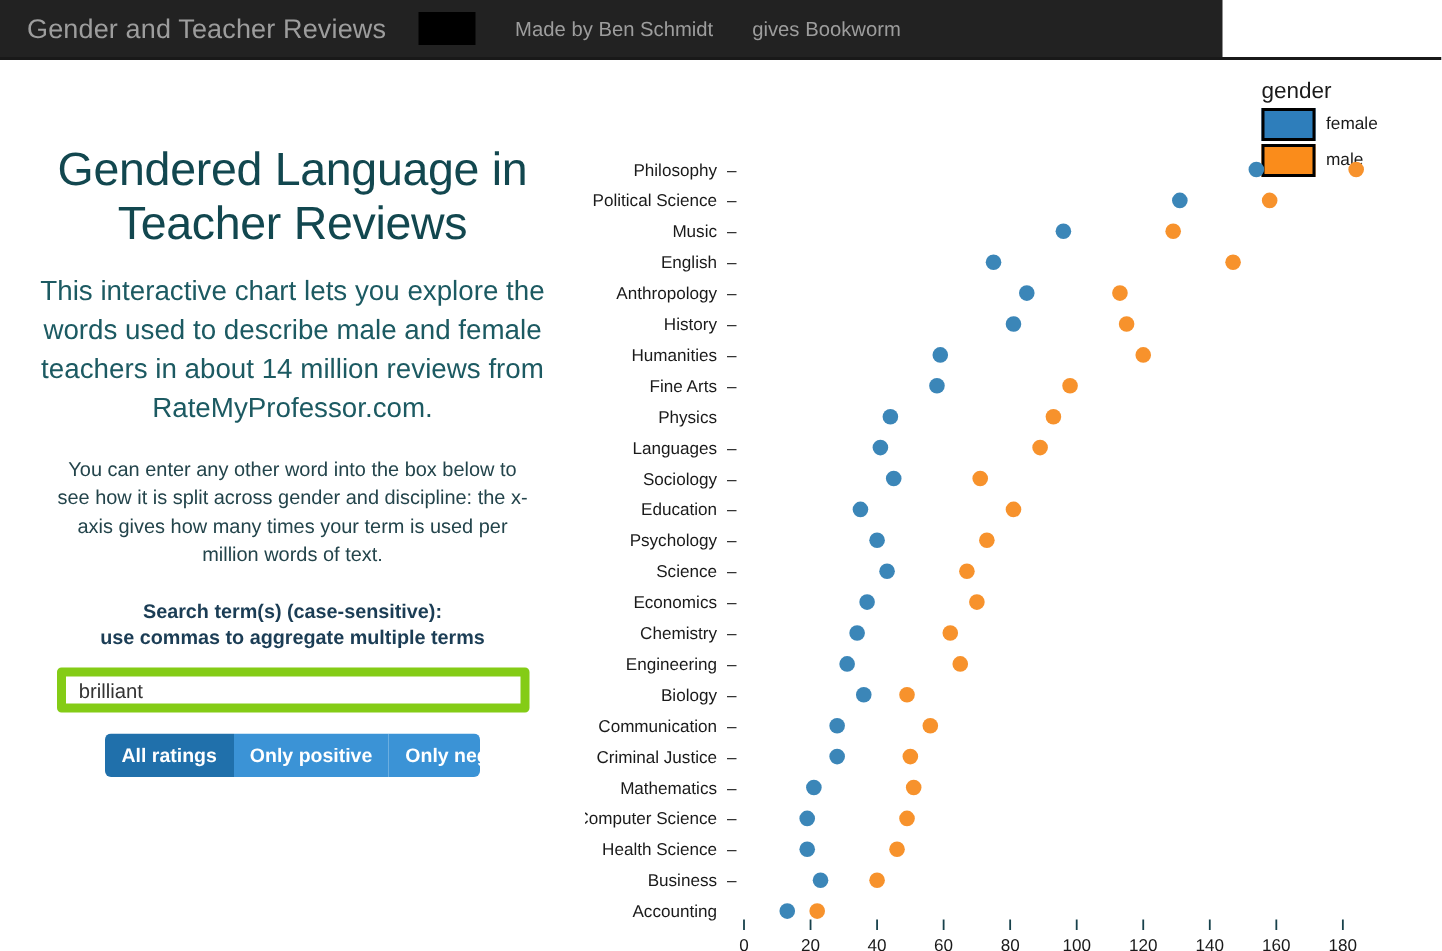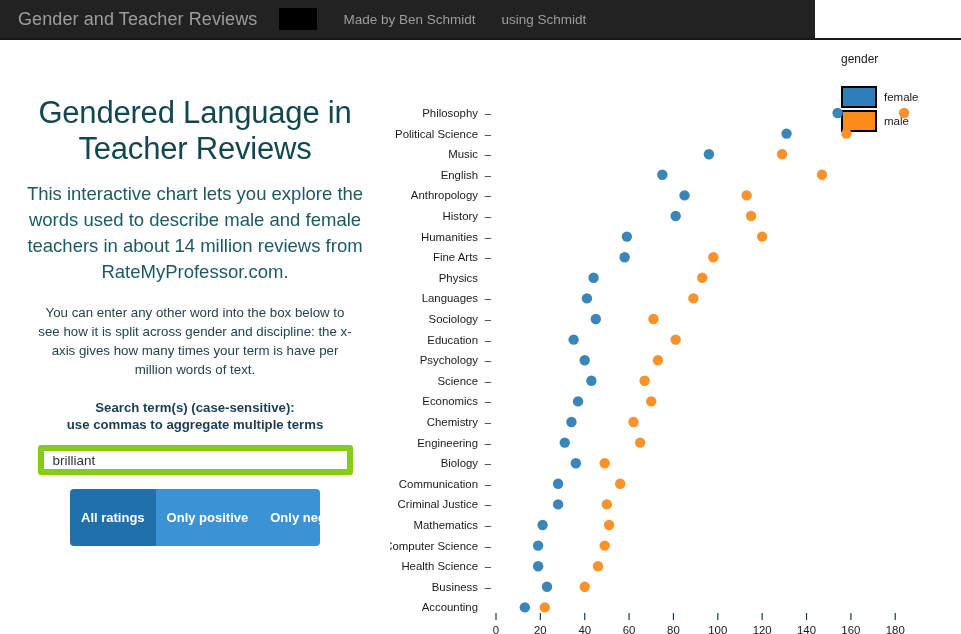--- a/index.html
+++ b/index.html
@@ -65,21 +65,21 @@
     background:#fff;
   }
   #btngroup {
     margin:14px auto 0 auto;
     width:250px;
     display:flex;
     border-radius:4px; overflow:hidden;
   }
   #btngroup .btn {
     flex:0 0 auto;
-    padding:21px 11px;
+    padding:7px 11px;
     font-size:13px; font-weight:bold; color:#ffffff;
     background:#3b93d6;
     border:none;
     cursor:pointer;
     font-family:"Liberation Sans", sans-serif;
     white-space:nowrap;
   }
   #btngroup .btn.active { background:#2070ab; }
 
   
@@ -97,42 +97,42 @@
   .xlabel {
     font-size:11.4px; fill:#1a1a1a; text-anchor:middle;
     font-family:"Liberation Sans", sans-serif;
   }
   .tick { stroke:#17414b; stroke-width:1.2; }
 
   
   #legend {
     position:absolute; left:841px; top:52px; width:120px;
   }
-  #legend .title { font-size:12px; color:#1a1a1a; margin-bottom:20px; }
+  #legend .title { font-size:15px; color:#1a1a1a; margin-bottom:3px; }
   #legend .row { display:flex; align-items:center; margin-bottom:2px; }
   #legend .swatch {
     width:36px; height:22px; border:2px solid #000000;
   }
   #legend .lbl { font-size:11.5px; color:#1a1a1a; margin-left:7px; }
 </style>
 </head>
 <body>
 
 <div id="topbar">
   <div class="brand">Gender and Teacher Reviews</div>
   <div class="blackbox"></div>
   <div class="navlink">Made by Ben Schmidt</div>
-  <div class="navlink second">using Schmidt</div>
+  <div class="navlink second">gives Bookworm</div>
 </div>
 <div id="topbar-underline"></div>
 
 <div id="leftpanel">
   <h1 id="headline">Gendered Language in Teacher Reviews</h1>
   <p id="lede">This interactive chart lets you explore the words used to describe male and female teachers in about 14 million reviews from RateMyProfessor.com.</p>
-  <p class="para">You can enter any other word into the box below to see how it is split across gender and discipline: the x-axis gives how many times your term is have per million words of text.</p>
+  <p class="para">You can enter any other word into the box below to see how it is split across gender and discipline: the x-axis gives how many times your term is used per million words of text.</p>
   <div id="searchlabel">
     <div>Search term(s) (case-sensitive):</div>
     <div>use commas to aggregate multiple terms</div>
   </div>
   <input id="searchbox" type="text" value="brilliant" style="">
   <div id="btngroup">
     <button class="btn active">All ratings</button>
     <button class="btn">Only positive</button>
     <button class="btn">Only negative</button>
   </div>

